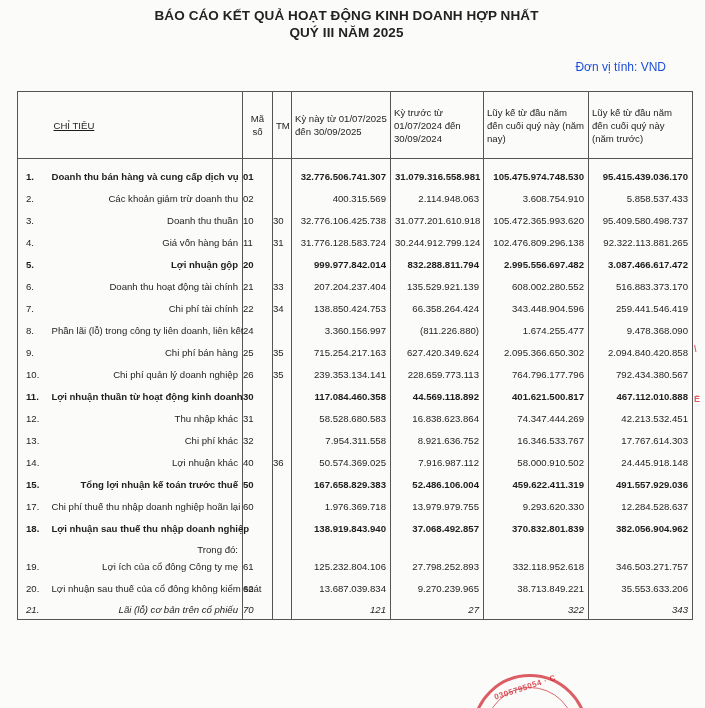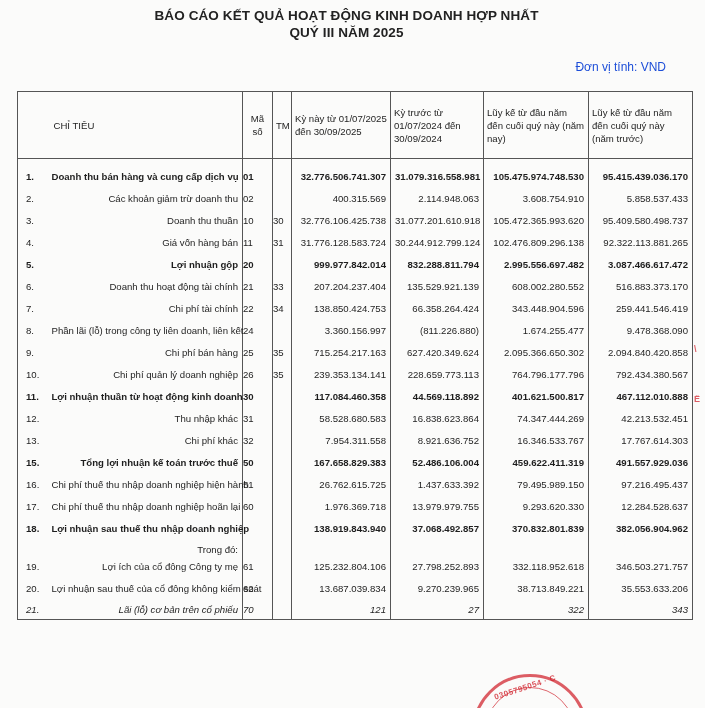--- a/index.html
+++ b/index.html
@@ -30,21 +30,21 @@
   col.c-v1 { width:99px; }
   col.c-v2 { width:93px; }
   col.c-v3 { width:105px; }
   col.c-v4 { width:104px; }
   th {
     border-left:1.2px solid #555; border-right:1.2px solid #555;
     border-bottom:1.5px solid #555;
     font-weight:normal; text-align:left; vertical-align:middle;
     padding:3px 3px; height:60px; line-height:13px; font-size:9.6px;
   }
-  th.h-name { padding-left:6px; border-left:none; }
+  th.h-name { padding-left:6px; border-left:none;text-decoration:underline; }
   th.h-no { border-right:none; }
   th.h-code, th.h-tm { text-align:center; }
   td {
     border-left:1.2px solid #555; border-right:1.2px solid #555;
     padding:0 4px; height:22px; white-space:nowrap; vertical-align:middle;
   }
   td.no { border-right:none; padding-left:8px; }
   td.name { border-left:none; padding-left:4px;text-align:right; }
   td.code, td.tm { text-align:left; padding:0; }
   td.v { text-align:right; padding-right:4px; }
@@ -223,39 +223,39 @@
       <tr>
         <td class="no">13.</td>
         <td class="name">Chi phí khác</td>
         <td class="code">32</td>
         <td class="tm"></td>
         <td class="v">7.954.311.558</td>
         <td class="v">8.921.636.752</td>
         <td class="v">16.346.533.767</td>
         <td class="v">17.767.614.303</td>
       </tr>
+      <tr>
+        <td class="no">14.</td>
+        <td class="name">Lợi nhuận khác</td>
+        <td class="code">40</td>
+        <td class="tm">36</td>
+        <td class="v">50.574.369.025</td>
+        <td class="v">7.916.987.112</td>
+        <td class="v">58.000.910.502</td>
+        <td class="v">24.445.918.148</td>
+      </tr>
       <tr class="bold">
         <td class="no">15.</td>
         <td class="name">Tổng lợi nhuận kế toán trước thuế</td>
         <td class="code">50</td>
         <td class="tm"></td>
         <td class="v">167.658.829.383</td>
         <td class="v">52.486.106.004</td>
         <td class="v">459.622.411.319</td>
         <td class="v">491.557.929.036</td>
-      </tr>
-      <tr>
-        <td class="no">16.</td>
-        <td class="name">Chi phí thuế thu nhập doanh nghiệp hiện hành</td>
-        <td class="code">51</td>
-        <td class="tm"></td>
-        <td class="v">26.762.615.725</td>
-        <td class="v">1.437.633.392</td>
-        <td class="v">79.495.989.150</td>
-        <td class="v">97.216.495.437</td>
       </tr>
       <tr>
         <td class="no">17.</td>
         <td class="name">Chi phí thuế thu nhập doanh nghiệp hoãn lại</td>
         <td class="code">60</td>
         <td class="tm"></td>
         <td class="v">1.976.369.718</td>
         <td class="v">13.979.979.755</td>
         <td class="v">9.293.620.330</td>
         <td class="v">12.284.528.637</td>

